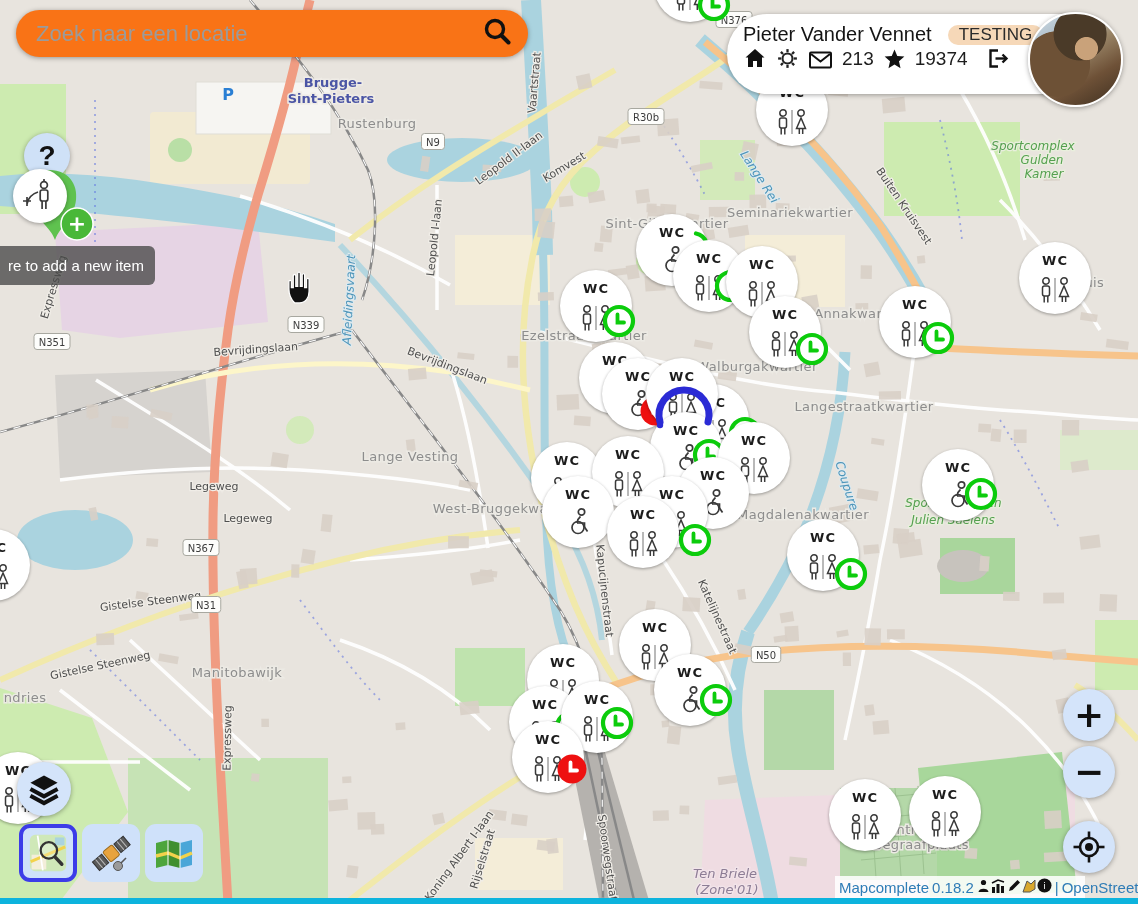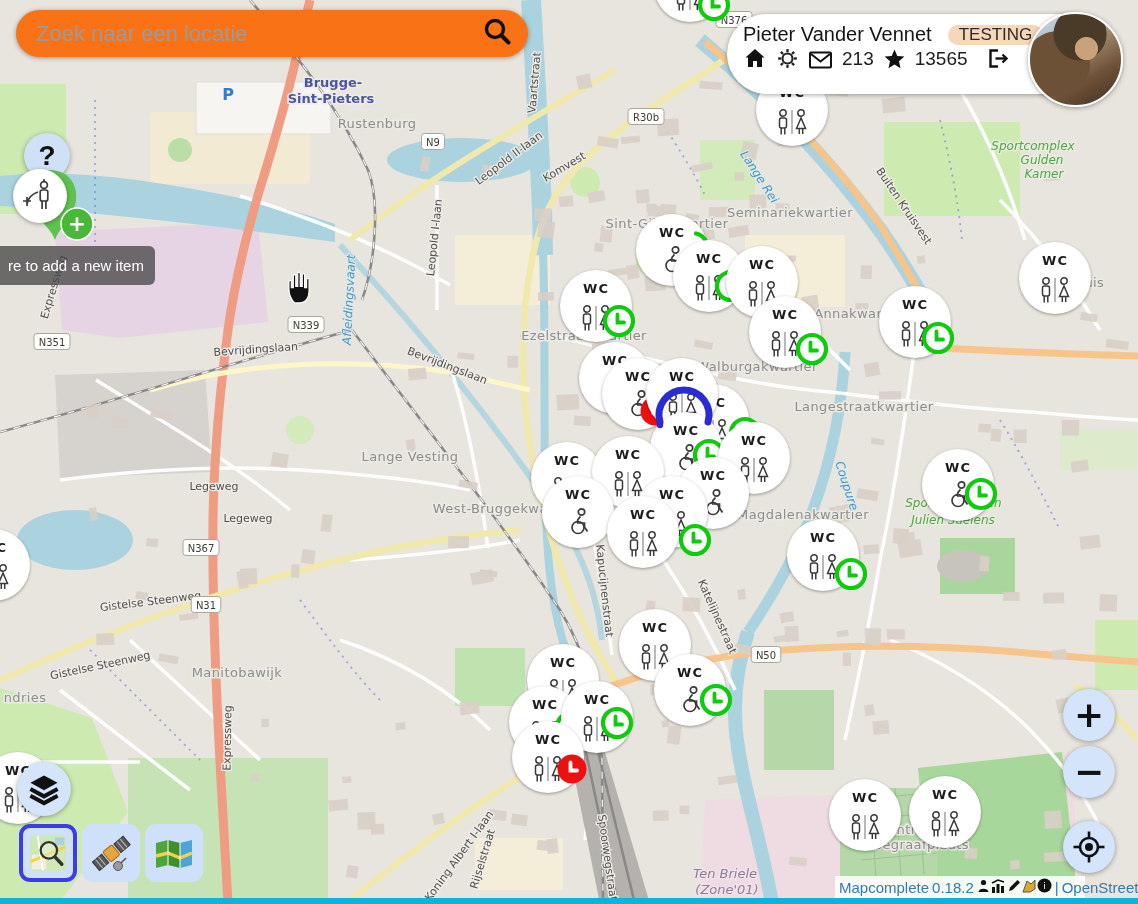--- a/index.html
+++ b/index.html
@@ -720,21 +720,21 @@
             <rect x="2" y="2.5" width="21" height="15" rx="1" fill="none" stroke="#111" stroke-width="2"></rect>
             <polyline points="3,4 12.5,11.5 22,4" fill="none" stroke="#111" stroke-width="2"></polyline>
           </svg>
       </button>
       <span class="stat-num">213</span>
       <button class="icon-btn">
         <svg width="23" height="22" viewBox="0 0 24 23">
             <path d="M12,1.5 L14.9,8.3 L22.3,9 L16.7,13.9 L18.3,21.2 L12,17.3 L5.7,21.2 L7.3,13.9 L1.7,9 L9.1,8.3 Z" fill="#111"></path>
           </svg>
       </button>
-      <span class="stat-num">13565</span>
+      <span class="stat-num">19374</span>
       <button class="icon-btn" style="margin-left:8px">
         <svg width="25" height="23" viewBox="0 0 25 23">
             <path d="M13,3.5 H5.5 V19.5 H13" fill="none" stroke="#111" stroke-width="2.4"></path>
             <line x1="10.5" y1="11.5" x2="21" y2="11.5" stroke="#111" stroke-width="2.4"></line>
             <polyline points="17.5,7.5 21.5,11.5 17.5,15.5" fill="none" stroke="#111" stroke-width="2.4"></polyline>
           </svg>
       </button>
     </div>
   </div>
   <div id="avatar"></div>

